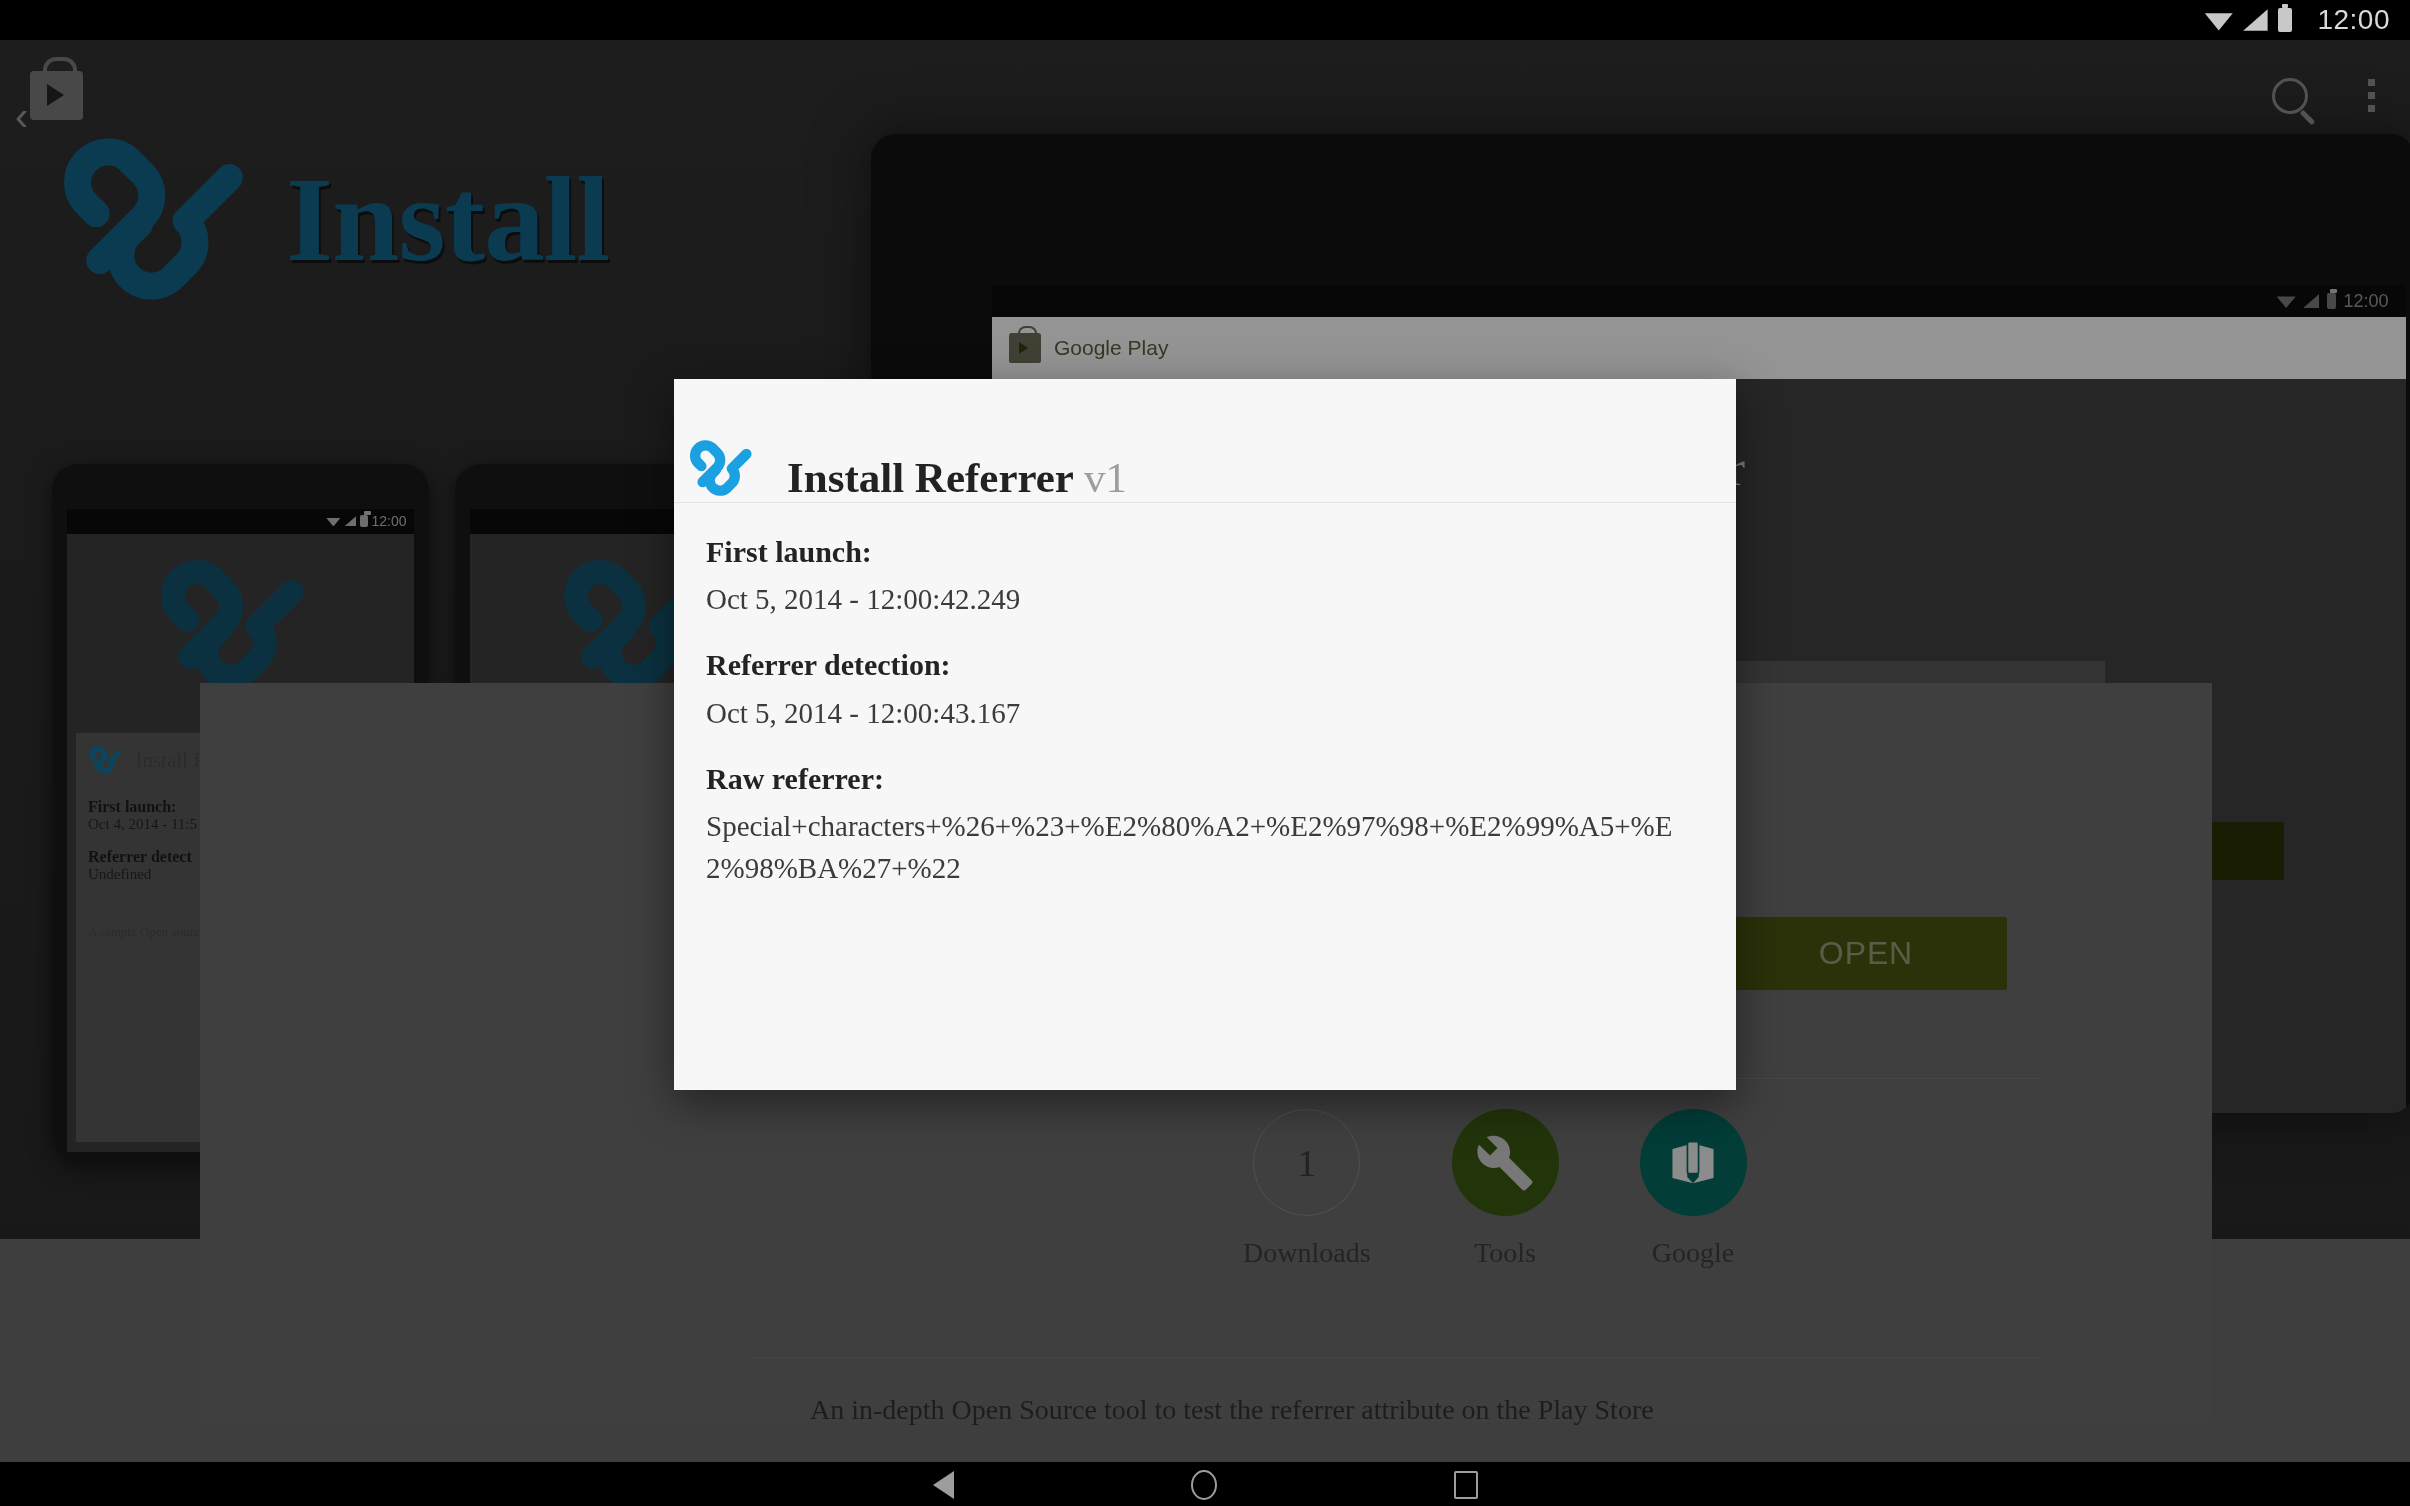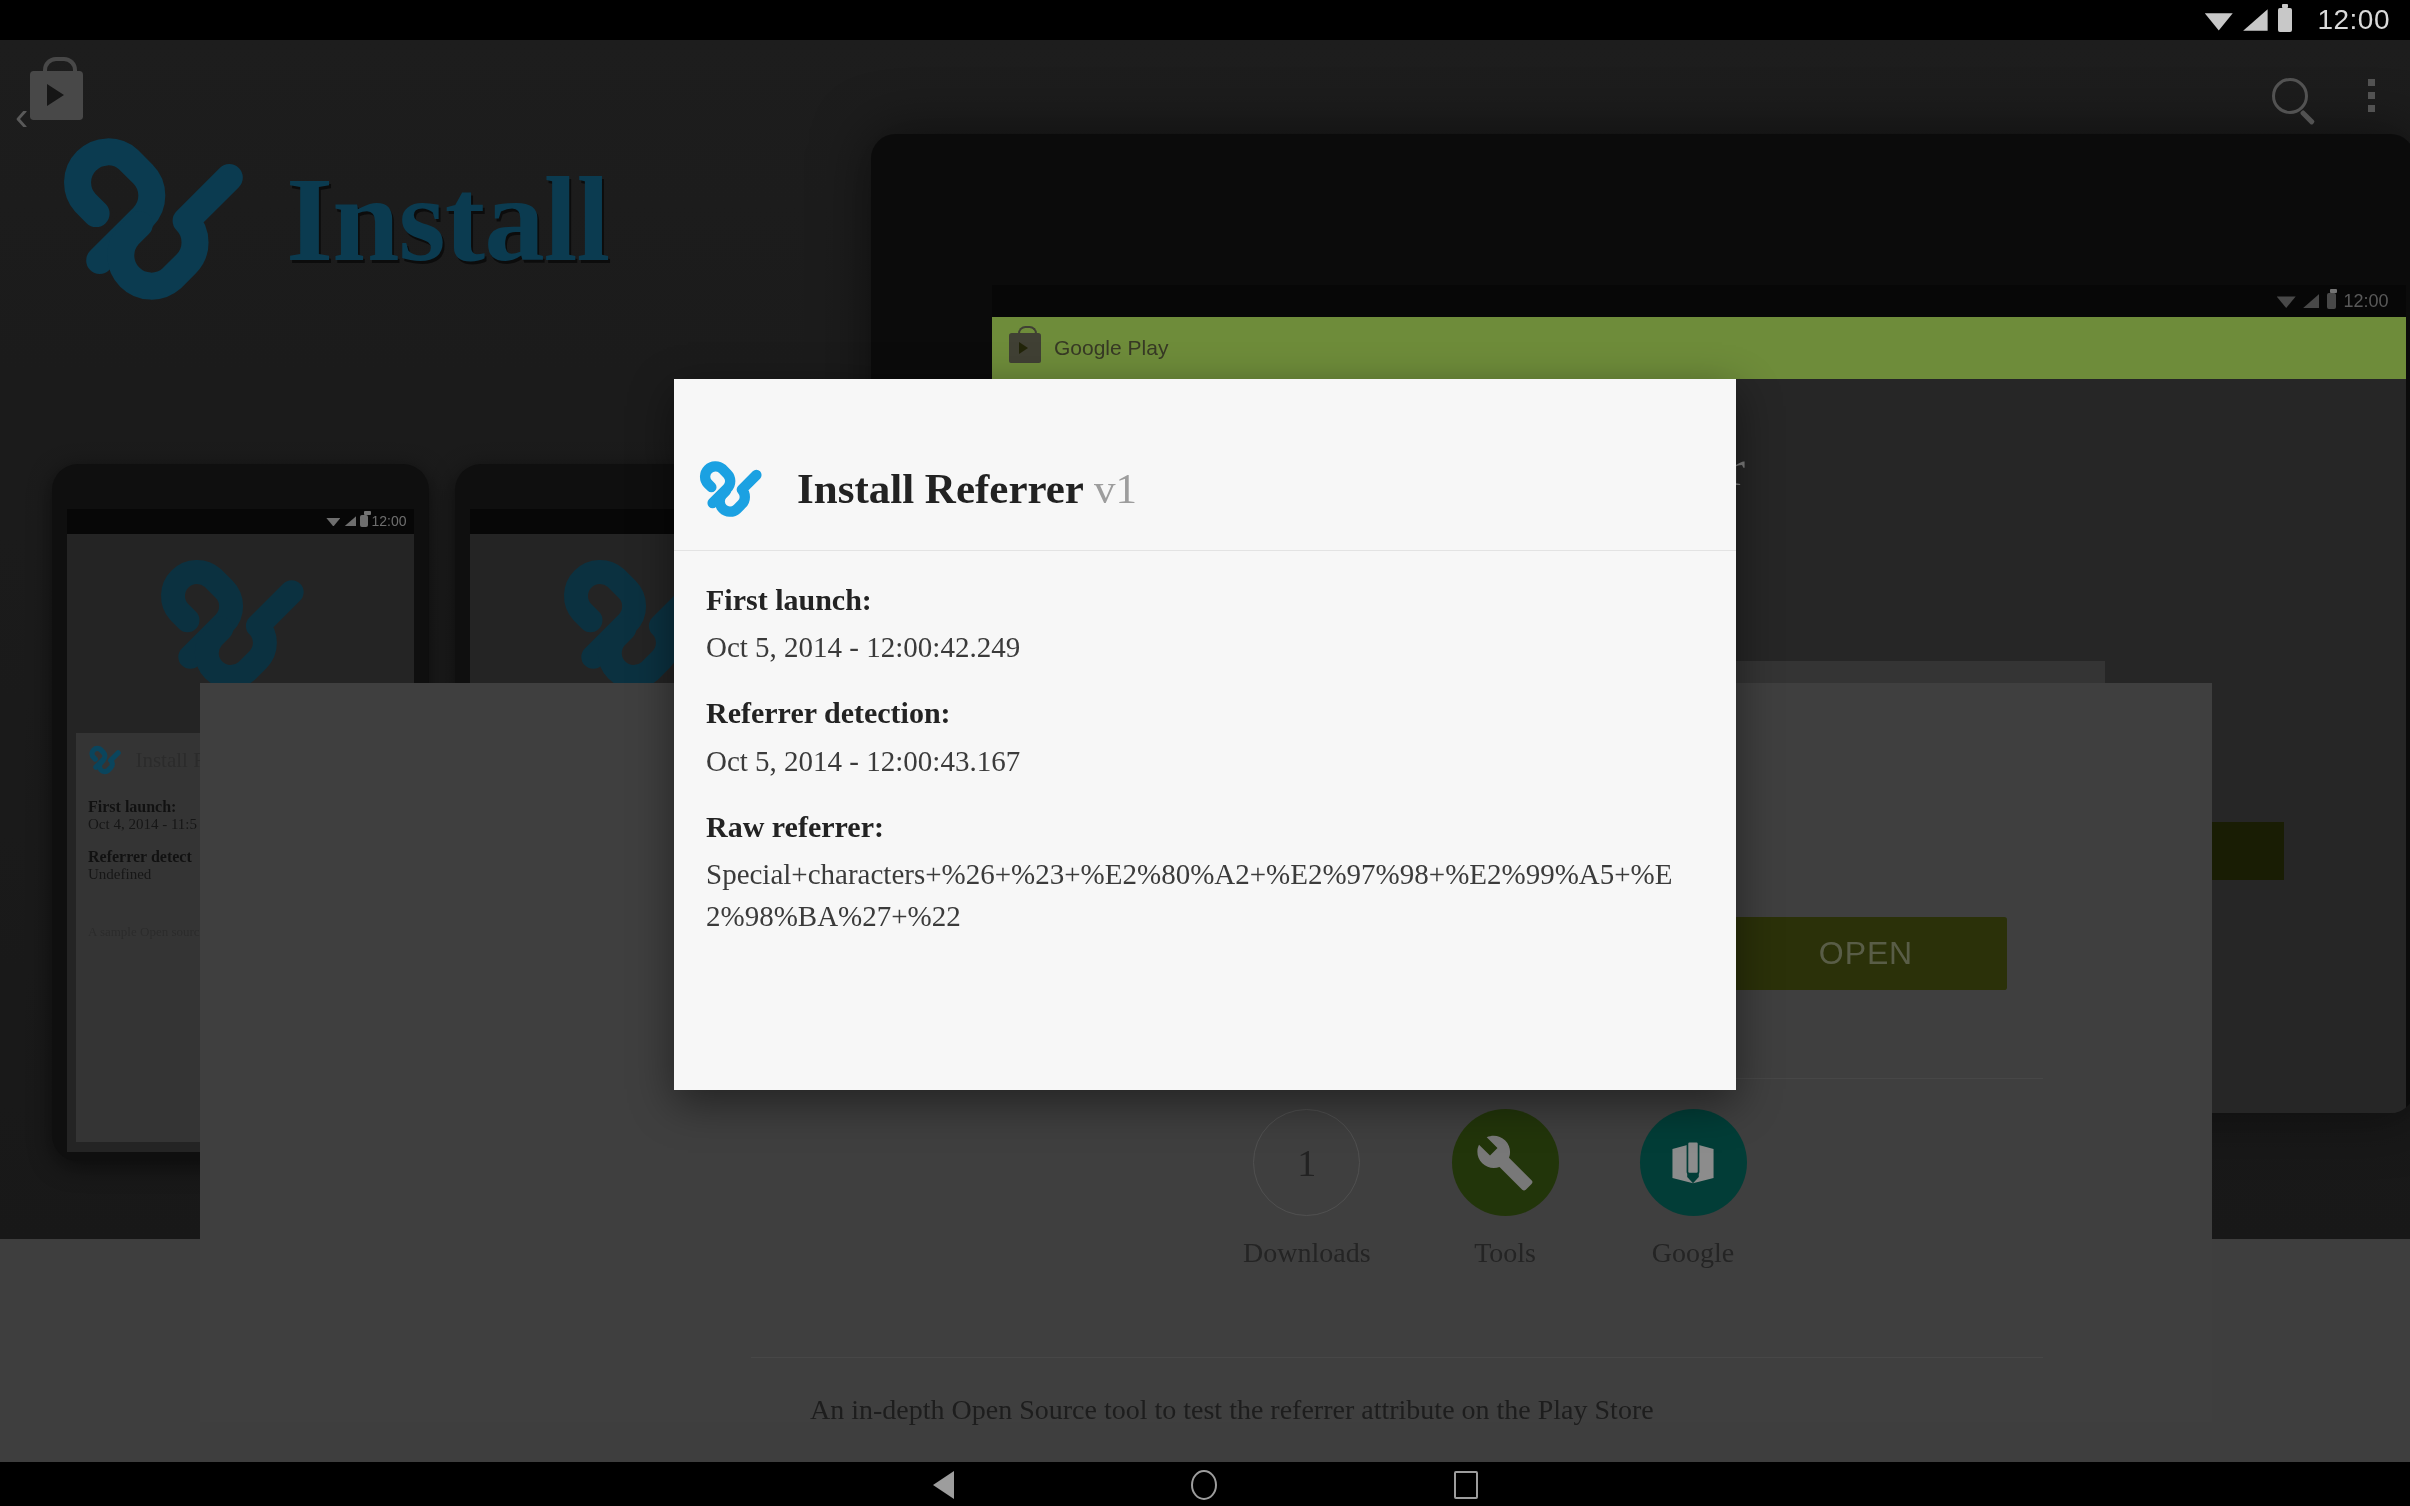--- a/index.html
+++ b/index.html
@@ -94,21 +94,21 @@
     overflow: hidden;
   }
   .tablet-screen {
     position:absolute; left: 121px; top: 151px; right: 9.4px; bottom: 0;
     background: #3a3a3a;
     overflow: hidden;
   }
   .t-statusbar { height: 32px; background:#0d0d0d; display:flex; align-items:center;
     justify-content:flex-end; padding-right:17px; gap:7.5px;}
   .t-sb-txt { color:#9a9a9a; font-size:18px;}
-  .t-actionbar { height: 62px; background:#bef264; display:flex; align-items:center; padding-left:17px; gap:13px;}
+  .t-actionbar { height: 62px; background:#ffffff; display:flex; align-items:center; padding-left:17px; gap:13px;}
   .t-bagicon { width:32px; height:30px; background:#6e6e5a; border-radius:2.8px 2.8px 1.9px 1.9px; position:relative;}
   .t-bagicon::before{content:"";position:absolute;left:8.5px;top:-7.5px;width:15px;height:10.4px;border:2.8px solid #6e6e5a;border-bottom:none;border-radius:7.5px 7.5px 0 0;}
   .t-bagicon::after{content:"";position:absolute;left:10.4px;top:8.5px;border-left:9.4px solid #3c4011;border-top:6.6px solid transparent;border-bottom:6.6px solid transparent;}
   .t-bagtext { color:#5f6340; font-size:21px;}
   .t-body { position:absolute; left:0; right:0; top:94px; bottom:0; background:#424242;}
   .t-apptitle { position:absolute; left: 443px; top: 60px; color:#d8d8d8;
       font-family:"Liberation Serif", serif; font-size:51px;}
   .t-playbtn {
     position:absolute; left: 215px; top: 89px; width: 141px; height: 141px;
     border-radius:50%; background:#111;
@@ -217,24 +217,23 @@
     position:absolute;
     left:674px; top:379px;
     width:1062px; height:711px;
     background:#f7f7f7;
     box-shadow: 0 13px 41px rgba(0,0,0,.45);
     z-index:40;
     overflow:hidden;
     font-family:"Liberation Serif", serif;
   }
   .dlg-header{
-    height:124px; display:flex; align-items:center; gap:26px;
-    padding-left:24px;
+    height:124px; display:flex; align-items:flex-end; gap:26px;
+    padding-left:14px;
     border-bottom:0.9px solid #e3e3e3;
-    margin-top:48px;
   }
   .dlg-logo{ width:73px; height:68px; flex:none; }
   .dlg-title{ font-size:43px; color:#222; font-weight:700; }
   .dlg-title .ver{ color:#9d9d9d; font-weight:400; }
   .dlg-body{ padding: 32px 32px 0 32px; }
   .field{ margin-bottom: 28px; }
   .field-label{
     font-size:30px; font-weight:700; color:#232323;
     margin-bottom:9.4px;
   }

